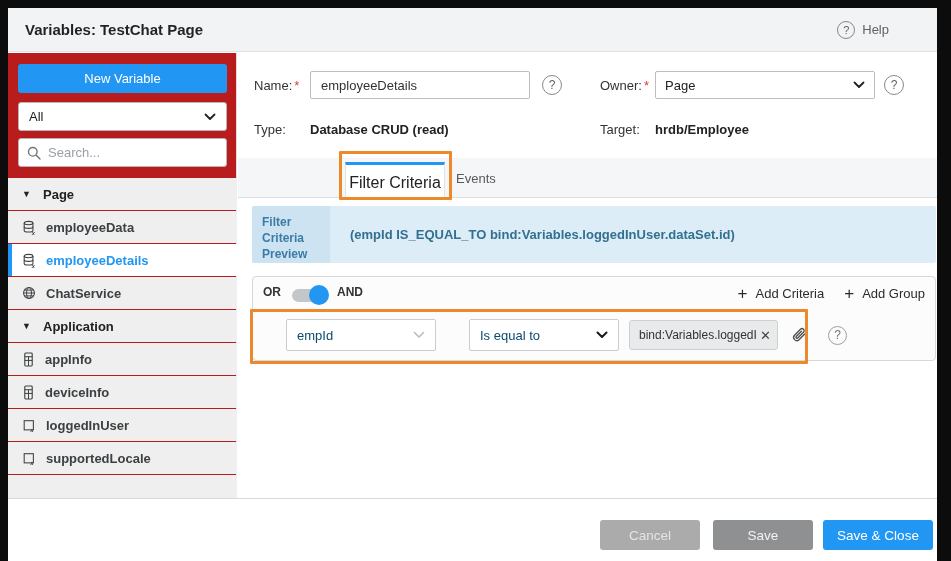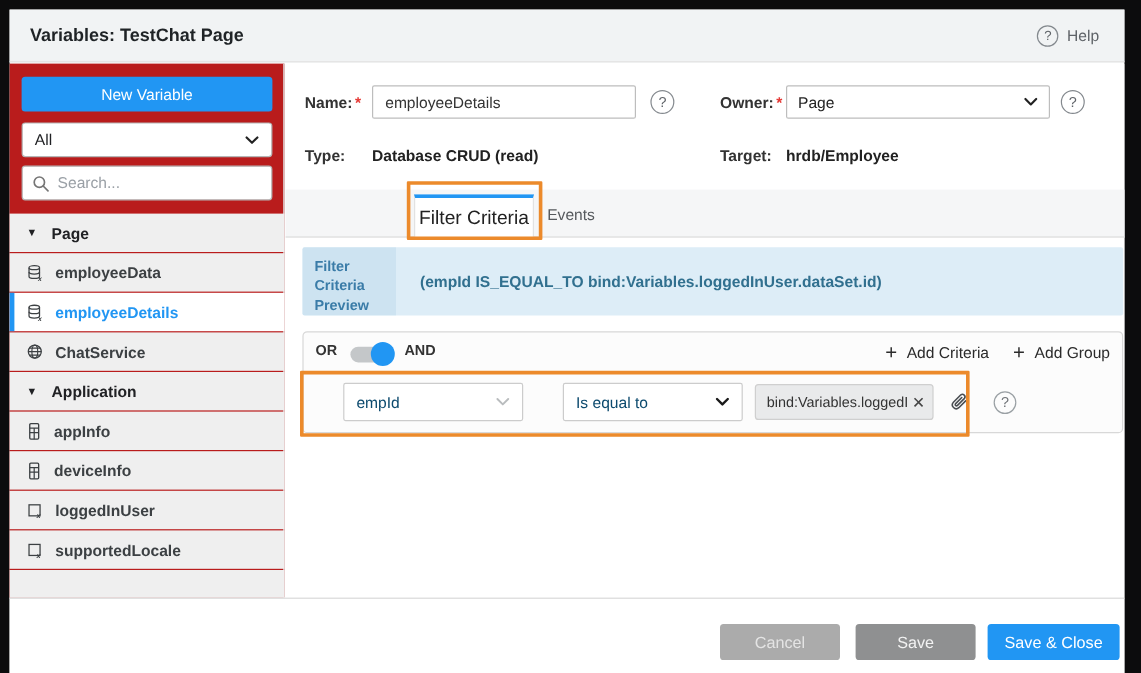--- a/index.html
+++ b/index.html
@@ -9,21 +9,21 @@
     font-family: "Liberation Sans", "DejaVu Sans", sans-serif;
     position: relative;
     overflow: hidden;
   }
   .dialog { position: absolute; left: 8px; top: 8px; width: 929px; height: 553px; background: #fff; }
 
   
   .header {
     position: absolute; top: 0; left: 0; right: 0; height: 44px;
     background: #f1f3f4; border-bottom: 1px solid #e2e2e2;
-    display: flex; align-items: center; padding: 0 21px 0 17px;
+    display: flex; align-items: center; padding: 0 48px 0 17px;
   }
   .title { font-size: 15px; font-weight: bold; color: #1f2326; }
   .help { margin-left: auto; display: flex; align-items: center; gap: 7px; color: #5f6368; font-size: 13px; cursor: pointer; }
   .q-circle {
     width: 18px; height: 18px; border: 1px solid #84898e; border-radius: 50%;
     display: flex; align-items: center; justify-content: center;
     font-size: 11px; color: #5f6368; flex: 0 0 auto; background: transparent;
   }
 
   
@@ -56,21 +56,21 @@
     font-size: 13px; color: #3c4043; font-weight: bold; cursor: pointer;
   }
   .row .caret { font-size: 9px; color: #202124; width: 12px; }
   .row.section { gap: 9px; color: #202124; }
   .row.selected { background: #fff; color: #2196f3; border-left: 4px solid #2196f3; padding-left: 10px; }
   .row svg { flex: 0 0 auto; }
   .filler { height: 23px; background: #efefef; }
 
   
   .main { position: absolute; left: 230px; top: 45px; width: 699px; height: 445px; background: #fff; }
-  .lbl { position: absolute; font-size: 13px; font-weight: bold; color: #333; white-space: nowrap; }
+  .lbl { position: absolute; font-size: 13px; font-weight: normal; color: #333; white-space: nowrap; }
   .req { color: #e53935; margin-left: 2px; }
   .val { position: absolute; font-size: 13px; font-weight: bold; color: #222; white-space: nowrap; }
   .text-input {
     position: absolute; height: 28px; border: 1px solid #bdbdbd; border-radius: 2px;
     padding: 0 10px; font-size: 13px; color: #333; font-family: inherit; background: #fff;
   }
   .dd {
     position: absolute; height: 28px; border: 1px solid #bdbdbd; border-radius: 2px;
     background: #fff; display: flex; align-items: center; justify-content: space-between;
     padding: 0 9px; font-size: 13px; color: #222; cursor: pointer;

